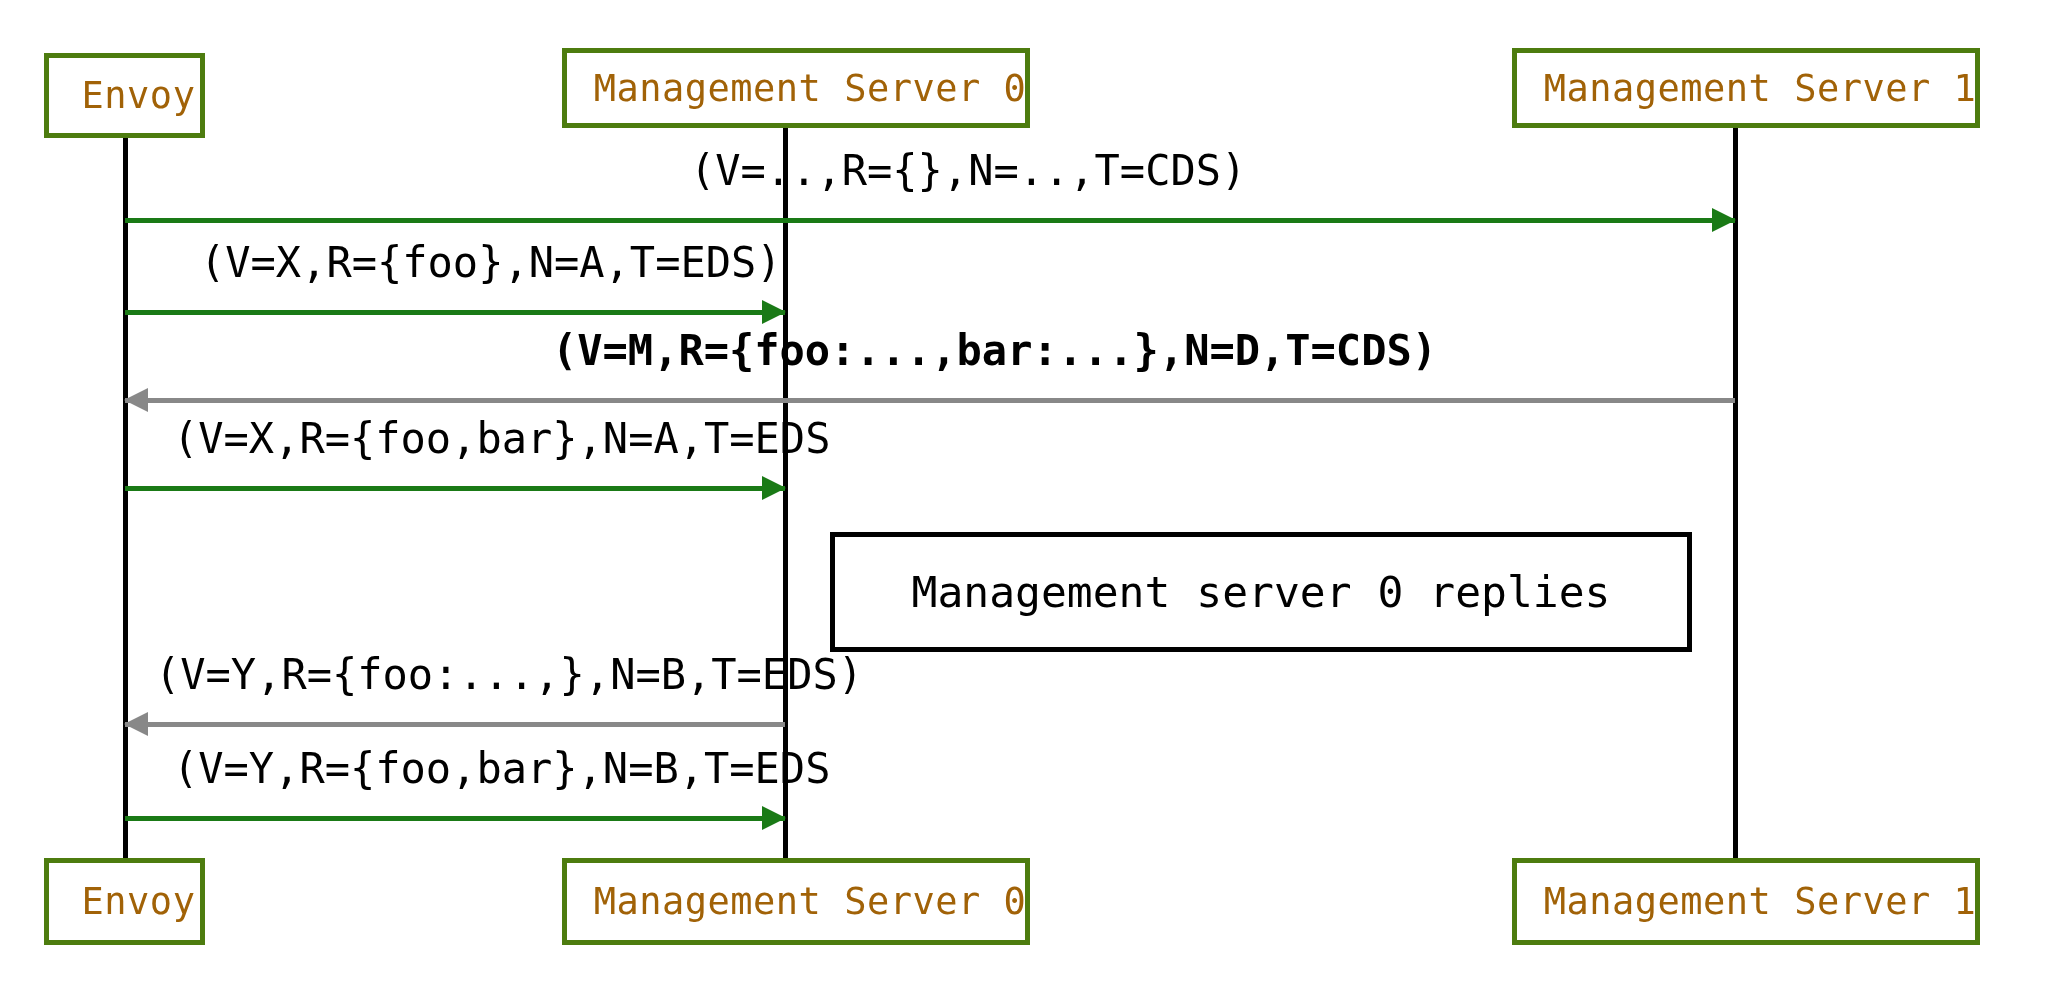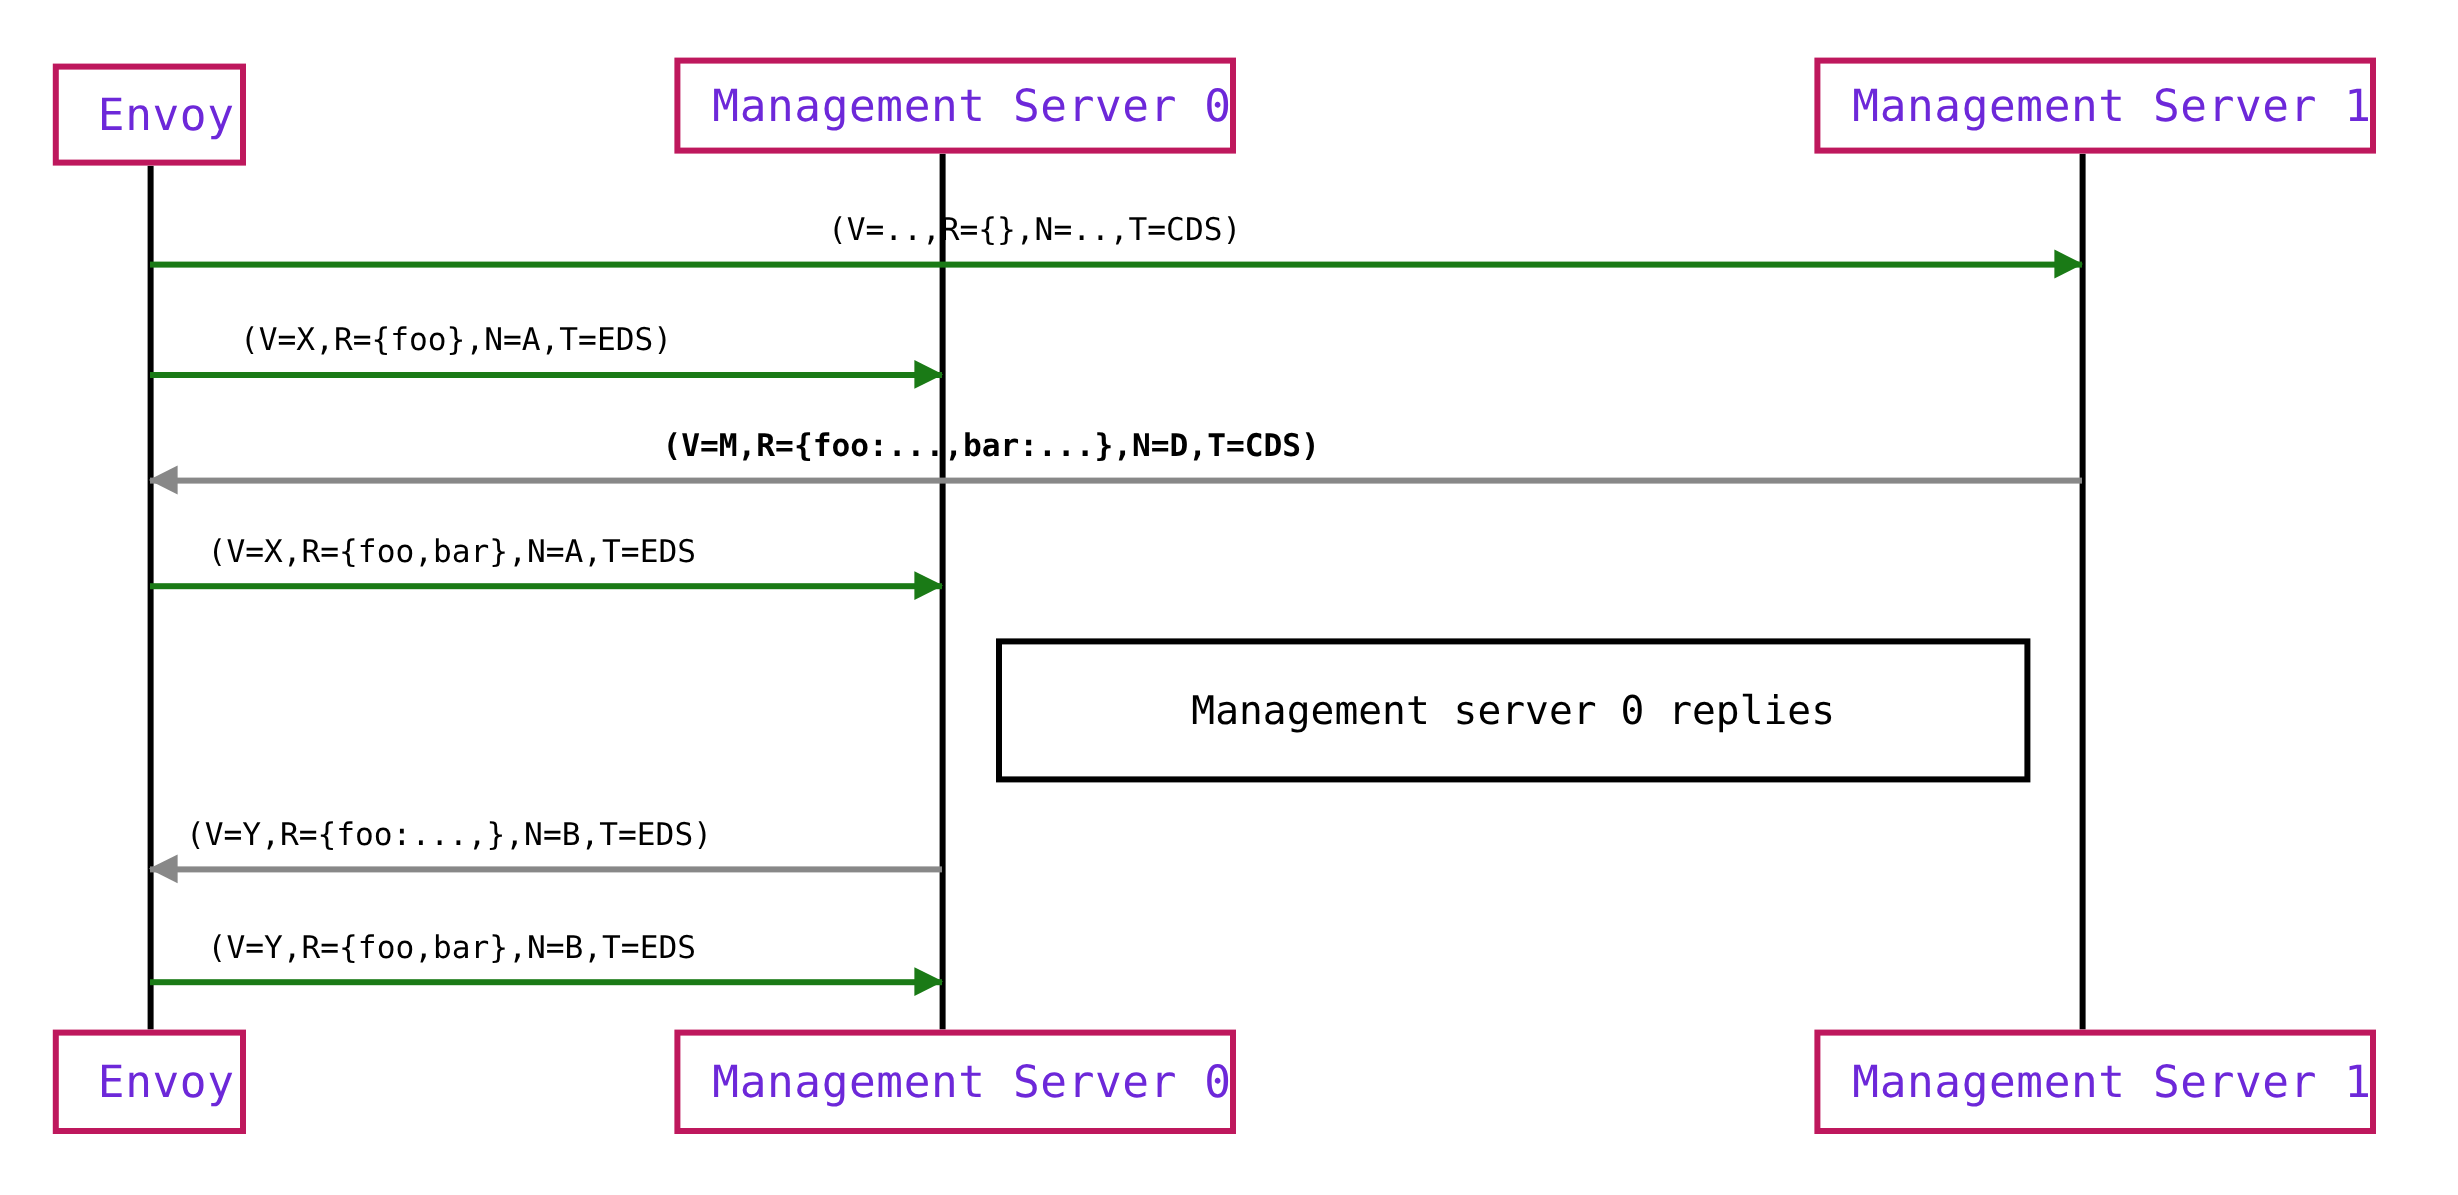--- a/index.html
+++ b/index.html
@@ -12,26 +12,26 @@
     width: 2048px;
     height: 996px;
     background: #ffffff;
     font-family: "DejaVu Sans Mono", "Liberation Mono", monospace;
     overflow: hidden;
   }
   
   .participant-box {
     position: absolute;
     box-sizing: border-box;
-    border: 5px solid #be185d;
+    border: 5px solid #4d7c0f;
     background: #ffffff;
     display: flex;
     align-items: center;
     justify-content: center;
-    color: #6d28d9;
+    color: #a16207;
     font-size: 37px;
     letter-spacing: 0.5px;
     white-space: nowrap;
     z-index: 5;
     padding-left: 28px;
   }
   
   .lifeline {
     position: absolute;
     width: 5px;
@@ -62,39 +62,39 @@
     border-left-width: 24px;
     border-left-style: solid;
   }
   .msg-head.left {
     left: -1px;
     border-right-width: 24px;
     border-right-style: solid;
   }
   .msg-label {
     position: absolute;
-    bottom: 16px;
+    bottom: 28px;
     white-space: nowrap;
     color: #000000;
-    font-size: 26px;
+    font-size: 42px;
     letter-spacing: 0px;
     z-index: 4;
   }
   
   .note-box {
     position: absolute;
     box-sizing: border-box;
     border: 5px solid #000000;
     background: #ffffff;
     display: flex;
     flex-direction: row;
     align-items: center;
     justify-content: center;
     color: #000000;
-    font-size: 33px;
+    font-size: 43px;
     line-height: 44px;
     white-space: nowrap;
     z-index: 6;
   }
 </style>
 </head>
 <body>
 
 <div id="diagram">
 

